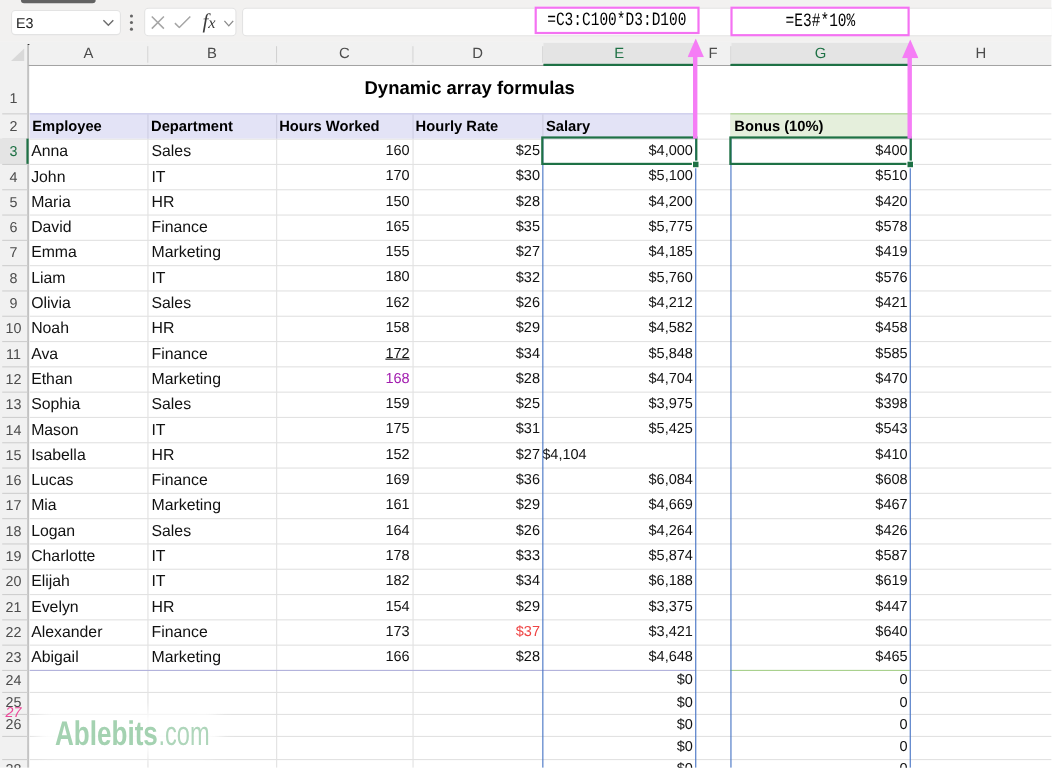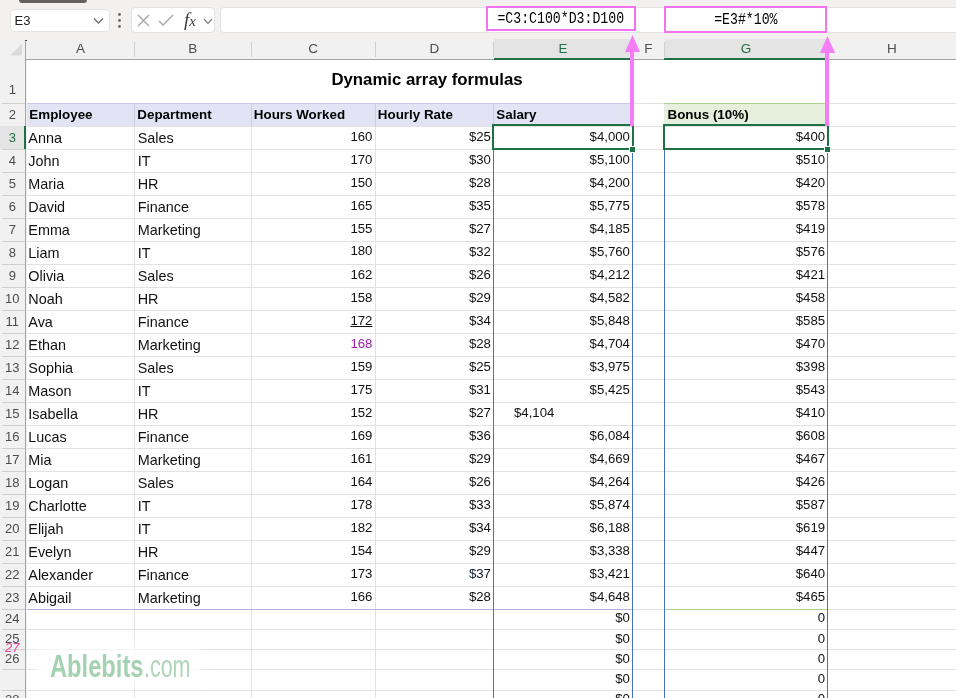--- a/index.html
+++ b/index.html
@@ -236,21 +236,21 @@
 <div style="position:absolute;left:28.3px;width:104px;top:378.1px;height:23px;line-height:23px;font-size:13.2px;color:#111;font-size:14.4px;top:379.9px;">Mason</div>
 <div style="position:absolute;left:137.7px;width:112.5px;top:378.1px;height:23px;line-height:23px;font-size:13.2px;color:#111;font-size:14.4px;top:379.9px;">IT</div>
 <div style="position:absolute;left:251px;width:121.4px;text-align:right;top:378.1px;height:23px;line-height:23px;font-size:13.2px;color:#111;">175</div>
 <div style="position:absolute;left:375px;width:115.9px;text-align:right;top:378.1px;height:23px;line-height:23px;font-size:13.2px;color:#111;">$31</div>
 <div style="position:absolute;left:493.5px;width:136.4px;text-align:right;top:378.1px;height:23px;line-height:23px;font-size:13.2px;color:#111;">$5,425</div>
 <div style="position:absolute;left:664.3px;width:160.8px;text-align:right;top:378.1px;height:23px;line-height:23px;font-size:13.2px;color:#111;">$543</div>
 <div style="position:absolute;left:28.3px;width:104px;top:401.1px;height:23px;line-height:23px;font-size:13.2px;color:#111;font-size:14.4px;top:402.9px;">Isabella</div>
 <div style="position:absolute;left:137.7px;width:112.5px;top:401.1px;height:23px;line-height:23px;font-size:13.2px;color:#111;font-size:14.4px;top:402.9px;">HR</div>
 <div style="position:absolute;left:251px;width:121.4px;text-align:right;top:401.1px;height:23px;line-height:23px;font-size:13.2px;color:#111;">152</div>
 <div style="position:absolute;left:375px;width:115.9px;text-align:right;top:401.1px;height:23px;line-height:23px;font-size:13.2px;color:#111;">$27</div>
-<div style="position:absolute;left:466px;width:136.4px;text-align:center;top:401.1px;height:23px;line-height:23px;font-size:13.2px;color:#111;">$4,104</div>
+<div style="position:absolute;left:493px;width:136.4px;text-align:left;top:401.1px;height:23px;line-height:23px;font-size:13.2px;color:#111;">$4,104</div>
 <div style="position:absolute;left:664.3px;width:160.8px;text-align:right;top:401.1px;height:23px;line-height:23px;font-size:13.2px;color:#111;">$410</div>
 <div style="position:absolute;left:28.3px;width:104px;top:424.1px;height:23px;line-height:23px;font-size:13.2px;color:#111;font-size:14.4px;top:425.9px;">Lucas</div>
 <div style="position:absolute;left:137.7px;width:112.5px;top:424.1px;height:23px;line-height:23px;font-size:13.2px;color:#111;font-size:14.4px;top:425.9px;">Finance</div>
 <div style="position:absolute;left:251px;width:121.4px;text-align:right;top:424.1px;height:23px;line-height:23px;font-size:13.2px;color:#111;">169</div>
 <div style="position:absolute;left:375px;width:115.9px;text-align:right;top:424.1px;height:23px;line-height:23px;font-size:13.2px;color:#111;">$36</div>
 <div style="position:absolute;left:493.5px;width:136.4px;text-align:right;top:424.1px;height:23px;line-height:23px;font-size:13.2px;color:#111;">$6,084</div>
 <div style="position:absolute;left:664.3px;width:160.8px;text-align:right;top:424.1px;height:23px;line-height:23px;font-size:13.2px;color:#111;">$608</div>
 <div style="position:absolute;left:28.3px;width:104px;top:447.1px;height:23px;line-height:23px;font-size:13.2px;color:#111;font-size:14.4px;top:448.9px;">Mia</div>
 <div style="position:absolute;left:137.7px;width:112.5px;top:447.1px;height:23px;line-height:23px;font-size:13.2px;color:#111;font-size:14.4px;top:448.9px;">Marketing</div>
 <div style="position:absolute;left:251px;width:121.4px;text-align:right;top:447.1px;height:23px;line-height:23px;font-size:13.2px;color:#111;">161</div>
@@ -272,26 +272,26 @@
 <div style="position:absolute;left:28.3px;width:104px;top:516.1px;height:23px;line-height:23px;font-size:13.2px;color:#111;font-size:14.4px;top:517.9px;">Elijah</div>
 <div style="position:absolute;left:137.7px;width:112.5px;top:516.1px;height:23px;line-height:23px;font-size:13.2px;color:#111;font-size:14.4px;top:517.9px;">IT</div>
 <div style="position:absolute;left:251px;width:121.4px;text-align:right;top:516.1px;height:23px;line-height:23px;font-size:13.2px;color:#111;">182</div>
 <div style="position:absolute;left:375px;width:115.9px;text-align:right;top:516.1px;height:23px;line-height:23px;font-size:13.2px;color:#111;">$34</div>
 <div style="position:absolute;left:493.5px;width:136.4px;text-align:right;top:516.1px;height:23px;line-height:23px;font-size:13.2px;color:#111;">$6,188</div>
 <div style="position:absolute;left:664.3px;width:160.8px;text-align:right;top:516.1px;height:23px;line-height:23px;font-size:13.2px;color:#111;">$619</div>
 <div style="position:absolute;left:28.3px;width:104px;top:539.1px;height:23px;line-height:23px;font-size:13.2px;color:#111;font-size:14.4px;top:540.9px;">Evelyn</div>
 <div style="position:absolute;left:137.7px;width:112.5px;top:539.1px;height:23px;line-height:23px;font-size:13.2px;color:#111;font-size:14.4px;top:540.9px;">HR</div>
 <div style="position:absolute;left:251px;width:121.4px;text-align:right;top:539.1px;height:23px;line-height:23px;font-size:13.2px;color:#111;">154</div>
 <div style="position:absolute;left:375px;width:115.9px;text-align:right;top:539.1px;height:23px;line-height:23px;font-size:13.2px;color:#111;">$29</div>
-<div style="position:absolute;left:493.5px;width:136.4px;text-align:right;top:539.1px;height:23px;line-height:23px;font-size:13.2px;color:#111;">$3,338</div>
+<div style="position:absolute;left:493.5px;width:136.4px;text-align:right;top:539.1px;height:23px;line-height:23px;font-size:13.2px;color:#111;">$3,375</div>
 <div style="position:absolute;left:664.3px;width:160.8px;text-align:right;top:539.1px;height:23px;line-height:23px;font-size:13.2px;color:#111;">$447</div>
 <div style="position:absolute;left:28.3px;width:104px;top:562.1px;height:23px;line-height:23px;font-size:13.2px;color:#111;font-size:14.4px;top:563.9px;">Alexander</div>
 <div style="position:absolute;left:137.7px;width:112.5px;top:562.1px;height:23px;line-height:23px;font-size:13.2px;color:#111;font-size:14.4px;top:563.9px;">Finance</div>
 <div style="position:absolute;left:251px;width:121.4px;text-align:right;top:562.1px;height:23px;line-height:23px;font-size:13.2px;color:#111;">173</div>
-<div style="position:absolute;left:375px;width:115.9px;text-align:right;top:562.1px;height:23px;line-height:23px;font-size:13.2px;color:#0f172a;">$37</div>
+<div style="position:absolute;left:375px;width:115.9px;text-align:right;top:562.1px;height:23px;line-height:23px;font-size:13.2px;color:#ef4444;">$37</div>
 <div style="position:absolute;left:493.5px;width:136.4px;text-align:right;top:562.1px;height:23px;line-height:23px;font-size:13.2px;color:#111;">$3,421</div>
 <div style="position:absolute;left:664.3px;width:160.8px;text-align:right;top:562.1px;height:23px;line-height:23px;font-size:13.2px;color:#111;">$640</div>
 <div style="position:absolute;left:28.3px;width:104px;top:585.1px;height:23px;line-height:23px;font-size:13.2px;color:#111;font-size:14.4px;top:586.9px;">Abigail</div>
 <div style="position:absolute;left:137.7px;width:112.5px;top:585.1px;height:23px;line-height:23px;font-size:13.2px;color:#111;font-size:14.4px;top:586.9px;">Marketing</div>
 <div style="position:absolute;left:251px;width:121.4px;text-align:right;top:585.1px;height:23px;line-height:23px;font-size:13.2px;color:#111;">166</div>
 <div style="position:absolute;left:375px;width:115.9px;text-align:right;top:585.1px;height:23px;line-height:23px;font-size:13.2px;color:#111;">$28</div>
 <div style="position:absolute;left:493.5px;width:136.4px;text-align:right;top:585.1px;height:23px;line-height:23px;font-size:13.2px;color:#111;">$4,648</div>
 <div style="position:absolute;left:664.3px;width:160.8px;text-align:right;top:585.1px;height:23px;line-height:23px;font-size:13.2px;color:#111;">$465</div>
 <div style="position:absolute;left:493.5px;width:136.4px;text-align:right;top:608.4px;height:20.2px;line-height:20.2px;font-size:13.2px;color:#111;">$0</div>
 <div style="position:absolute;left:664.3px;width:160.8px;text-align:right;top:608.4px;height:20.2px;line-height:20.2px;font-size:13.2px;color:#111;">0</div>

